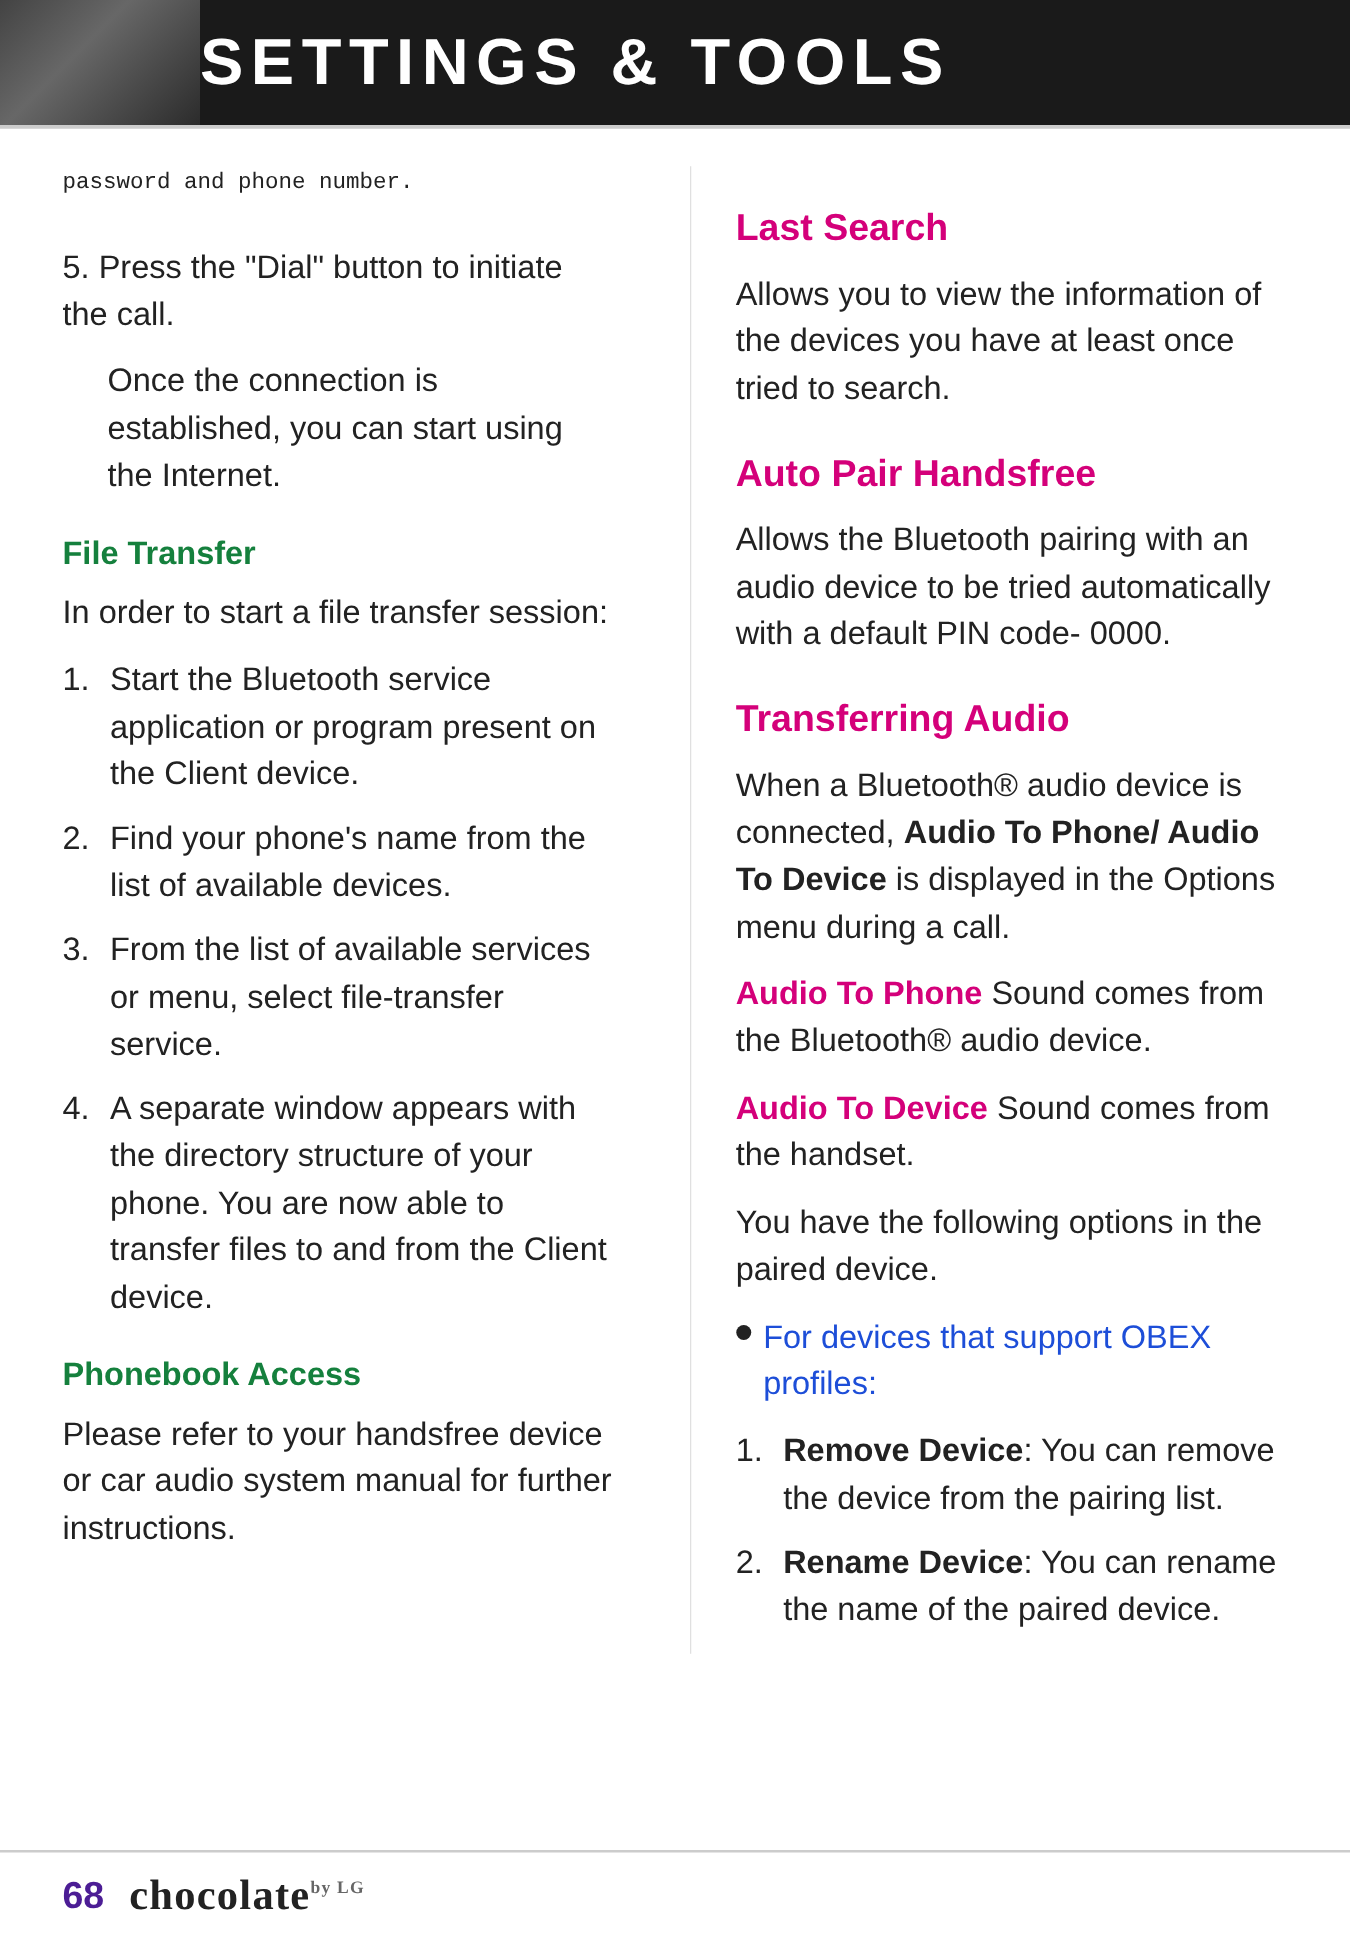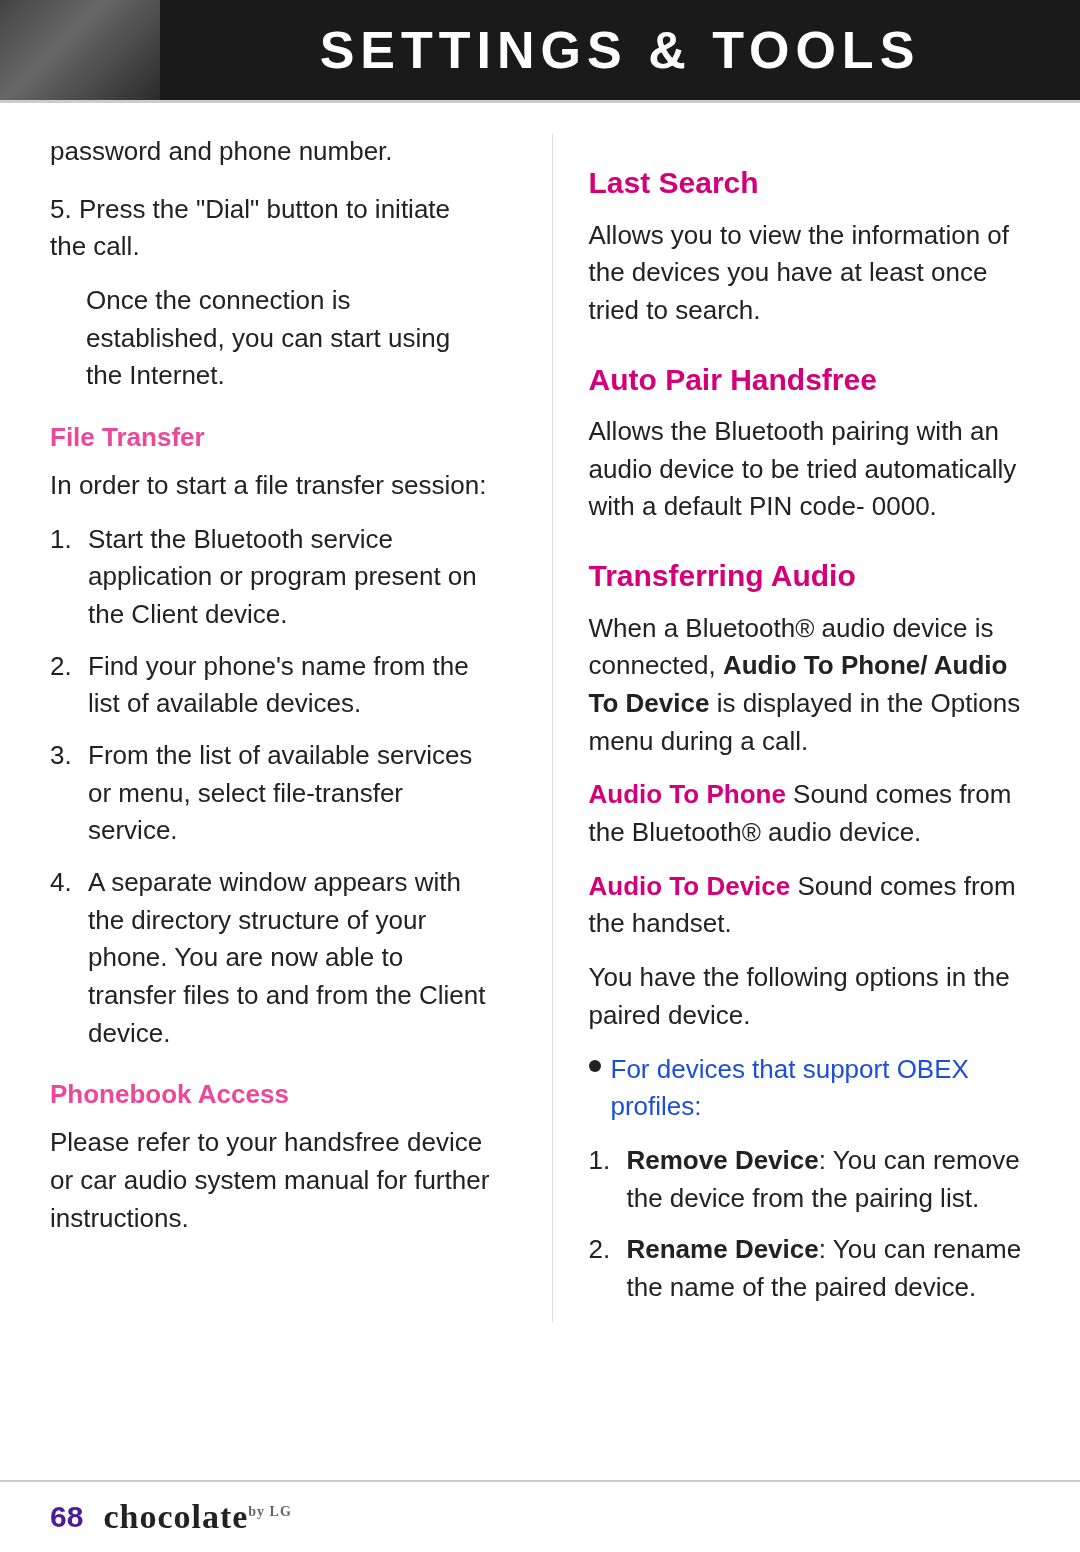--- a/index.html
+++ b/index.html
@@ -30,21 +30,20 @@
       width: 160px;
       height: 100%;
       background: linear-gradient(135deg, #555 0%, #888 40%, #333 100%);
       opacity: 0.7;
     }
 
     .header-title {
       position: absolute;
       left: 160px;
       right: 0;
-      text-align: center;
       color: #ffffff;
       font-size: 52px;
       font-weight: 900;
       letter-spacing: 6px;
       text-transform: uppercase;
     }
 
     
     .header-divider {
       width: 100%;
@@ -74,21 +73,21 @@
     p {
       font-size: 26px;
       line-height: 1.45;
       color: #222222;
       margin-bottom: 16px;
     }
 
     .section-heading {
       font-size: 26px;
       font-weight: 700;
-      color: #ec4899;
+      color: #15803d;
       margin-bottom: 10px;
       margin-top: 24px;
     }
 
     .section-heading-pink {
       font-size: 30px;
       font-weight: 700;
       color: #d4007a;
       margin-bottom: 12px;
       margin-top: 28px;
@@ -186,24 +185,25 @@
       letter-spacing: 1px;
     }
 
     .footer-brand-by {
       font-size: 14px;
       vertical-align: super;
       color: #666;
     }
 
     .intro-text {
-      font-size: 26px;
+      font-size: 18px;
       line-height: 1.45;
       color: #222222;
-      margin-bottom: 20px;
+      margin-bottom: 36px;
+      font-family: Liberation Mono, monospace;
     }
   </style>
 </head>
 <body>
 
 <div class="header">
   <div class="header-image-overlay"></div>
   <span class="header-title">SETTINGS &amp; TOOLS</span>
 </div>
 <div class="header-divider"></div>

